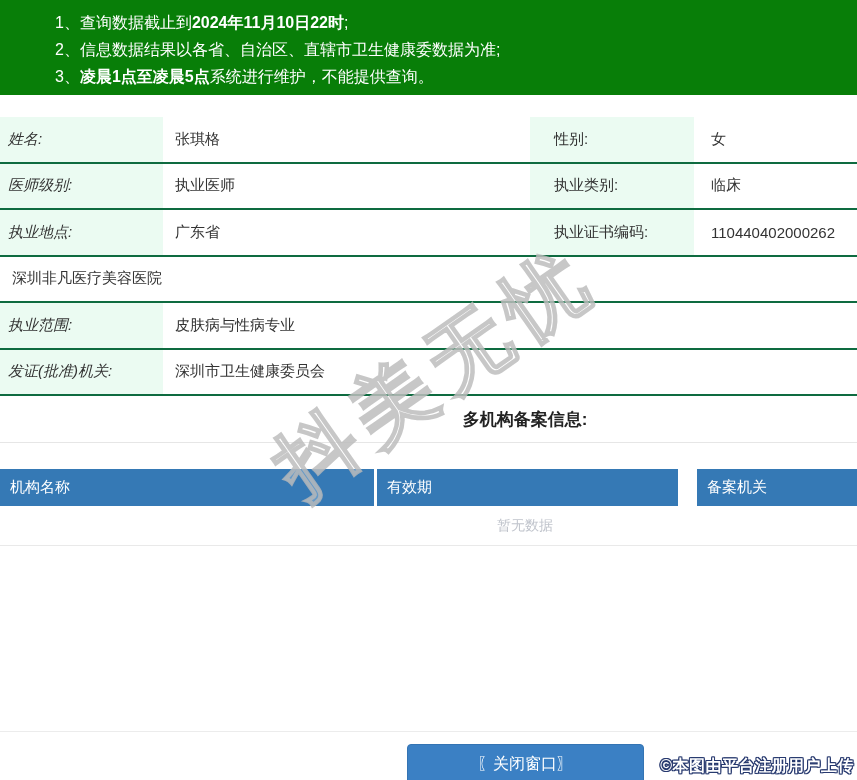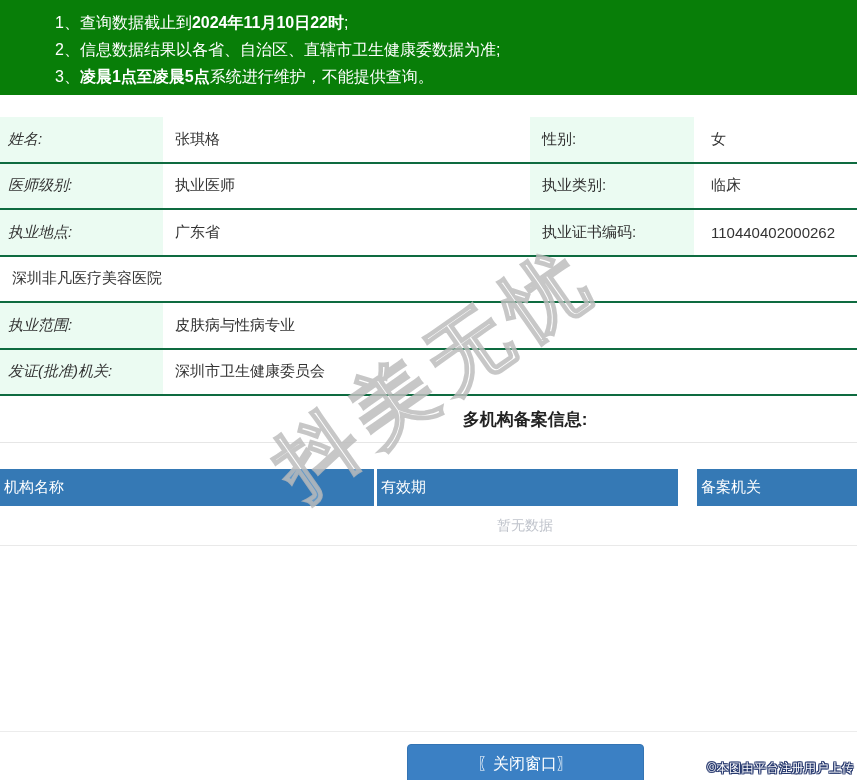--- a/index.html
+++ b/index.html
@@ -35,40 +35,40 @@
     display: flex;
     align-items: stretch;
     height: 46.5px;
     border-bottom: 2px solid #0e6b40;
     font-size: 15px;
     color: #333333;
   }
   .cell { display: flex; align-items: center; }
   .cell-label1 { width: 163px; background: #ebfbf2; padding-left: 8px; font-style: italic; }
   .cell-value1 { width: 367px; padding-left: 12px; }
-  .cell-label2 { width: 164px; background: #ebfbf2; padding-left: 12px; }
+  .cell-label2 { width: 164px; background: #ebfbf2; padding-left: 24px; }
   .cell-value2 { flex: 1; padding-left: 17px; }
   .cell-value-span { flex: 1; padding-left: 12px; }
 
   
   .section-title {
     height: 47px;
     padding-top: 12px;
     text-align: center;
     font-size: 17px;
     font-weight: bold;
     color: #222222;
     border-bottom: 1px solid #e6e6e6;
   }
   .spacer-above-header { height: 26px; }
   .rec-header { display: flex; height: 37px; font-size: 15px; color: #ffffff; }
   .rec-header .hcell {
     background: #3579b5;
     display: flex; align-items: center;
-    padding-left: 4px;
+    padding-left: 10px;
   }
   .hcell-1 { width: 374px; margin-right: 3px; }
   .hcell-2 { width: 301px; margin-right: 19px; }
   .hcell-3 { flex: 1; }
   .rec-empty {
     height: 40px; line-height: 39px;
     border-bottom: 1px solid #e9e9e9;
     text-align: center;
     color: #c0c4cc;
     font-size: 14px;
@@ -102,22 +102,22 @@
     -webkit-text-stroke: 2px rgba(185,185,185,0.8);
     transform: rotate(-35deg);
     transform-origin: 40px 40px;
     pointer-events: none;
   }
 
   
   .copyright {
     position: absolute;
     right: 3px; bottom: 3px;
-    font-size: 12px;
-    font-weight: normal;
+    font-size: 16px;
+    font-weight: bold;
     color: #ffffff;
     letter-spacing: 0.5px;
     text-shadow:
       -1px 0 #26386e, 1px 0 #26386e, 0 -1px #26386e, 0 1px #26386e,
       -1px -1px #26386e, 1px 1px #26386e, 1px -1px #26386e, -1px 1px #26386e;
   }
 </style>
 </head>
 <body>
 

